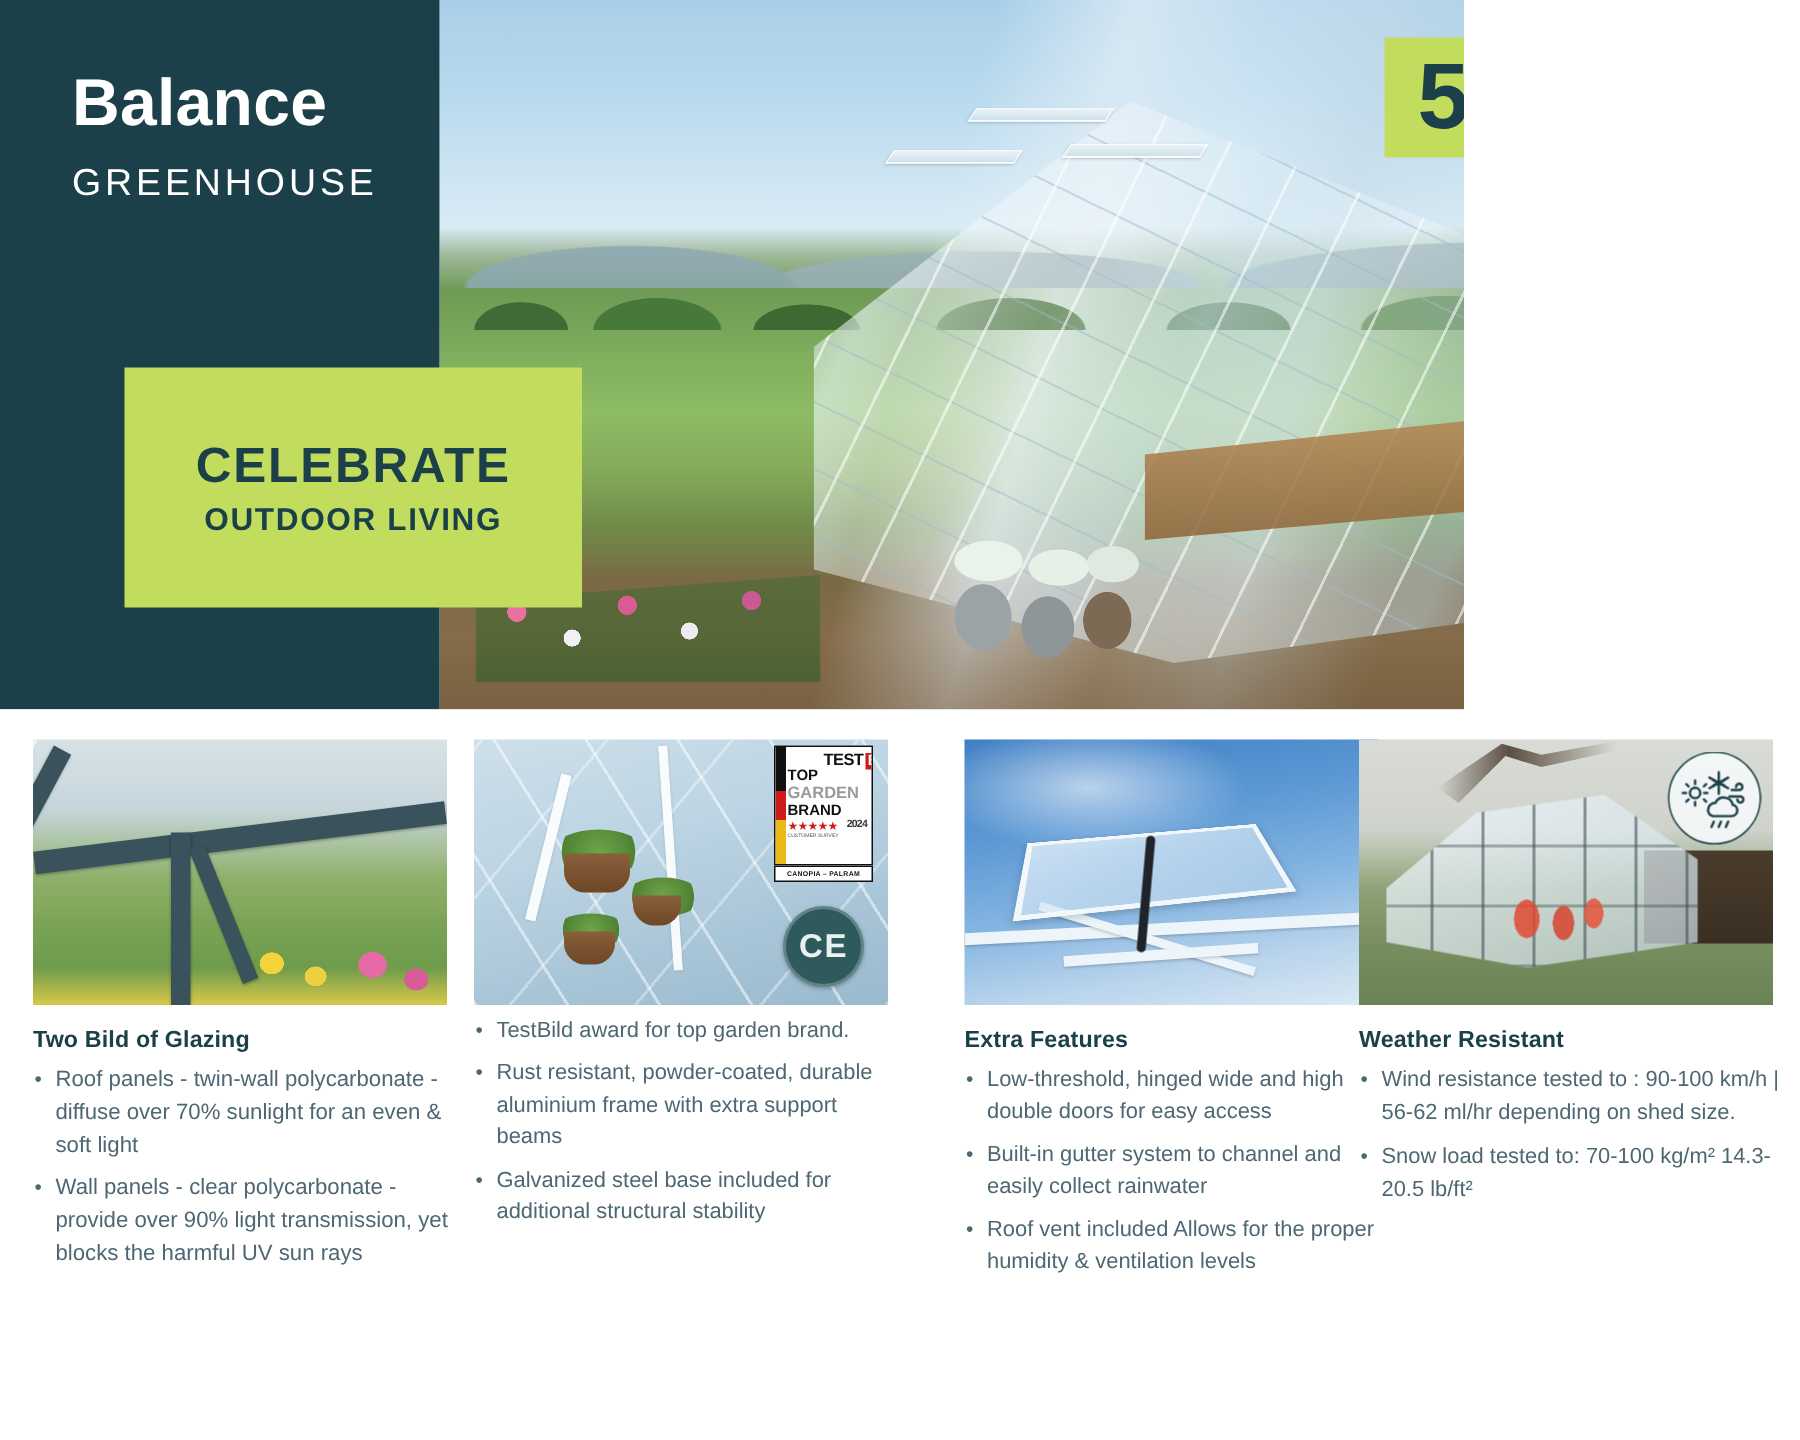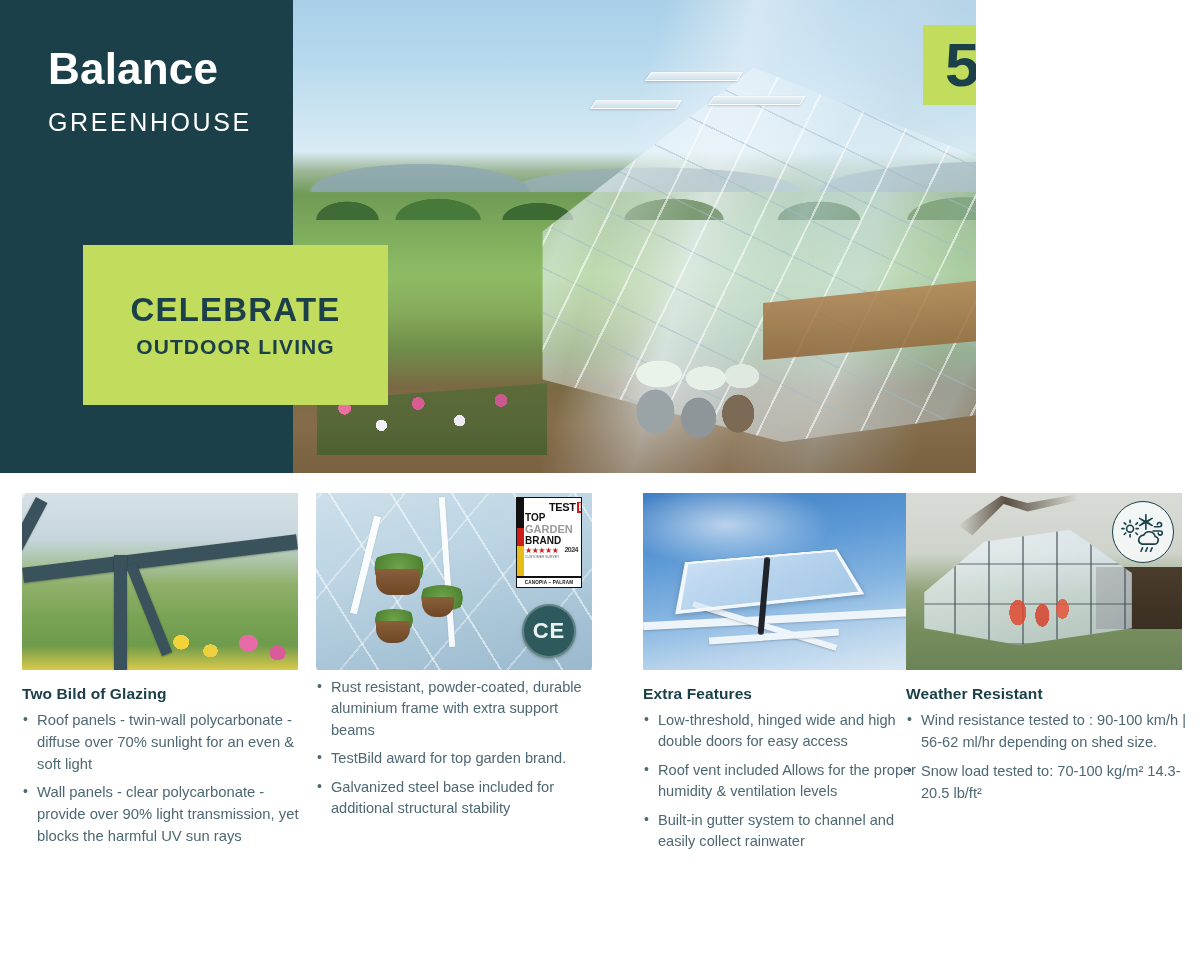--- a/index.html
+++ b/index.html
@@ -367,39 +367,39 @@
           <span>★★★★★</span>
           <span class="tb-year">2024</span>
         </div>
         <div class="tb-foot">CUSTOMER SURVEY</div>
       </div>
       <div class="tb-tab">CANOPIA – PALRAM</div>
 
       <div class="ce-mark">CE</div>
     </div>
     <ul class="bullets">
+      <li>TestBild award for top garden brand.</li>
       <li>Rust resistant, powder-coated, durable aluminium frame with extra support beams</li>
-      <li>TestBild award for top garden brand.</li>
       <li>Galvanized steel base included for additional structural stability</li>
     </ul>
   </div>
 
   <div class="col col-3">
     <div class="thumb thumb-3">
       <div class="rail r1"></div>
       <div class="rail r2"></div>
       <div class="rail r3"></div>
       <div class="vent-panel"></div>
       <div class="arm"></div>
     </div>
     <div class="col-title">Extra Features</div>
     <ul class="bullets">
       <li>Low-threshold, hinged wide and high double doors for easy access</li>
+      <li>Built-in gutter system to channel and easily collect rainwater</li>
       <li>Roof vent included Allows for the proper humidity &amp; ventilation levels</li>
-      <li>Built-in gutter system to channel and easily collect rainwater</li>
     </ul>
   </div>
 
   <div class="col col-4">
     <div class="thumb thumb-4">
       <div class="fence"></div>
       <div class="branch"></div>
       <div class="house"></div>
       <div class="hframe"></div>
       <div class="redfurn"></div>

